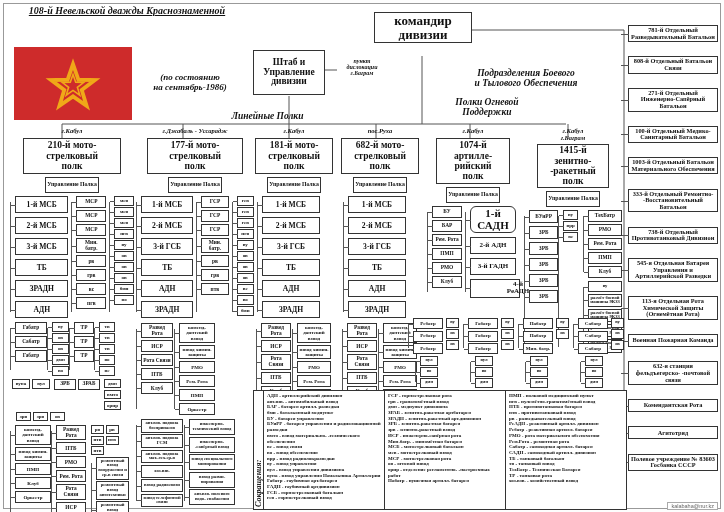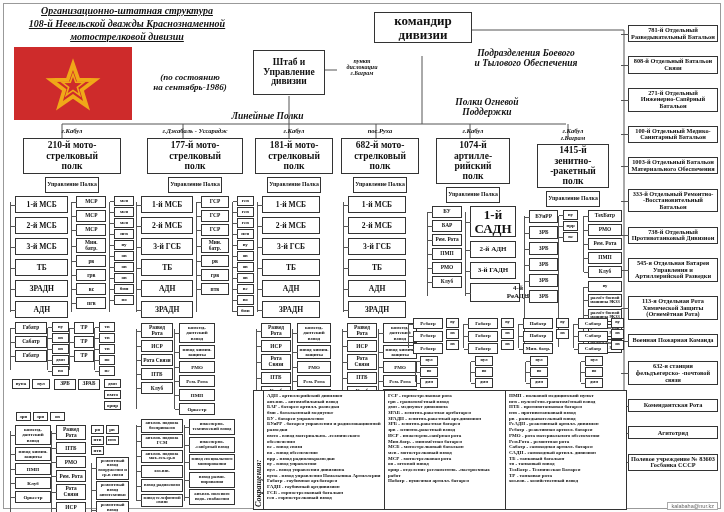--- a/index.html
+++ b/index.html
@@ -59,23 +59,21 @@
     <line x1="470" y1="124" x2="470" y2="139"></line>
     <line x1="568" y1="124" x2="568" y2="139"></line>
     <line x1="472" y1="30" x2="624" y2="30"></line>
     <line x1="624" y1="30" x2="624" y2="462"></line>
     <line x1="325" y1="70" x2="337" y2="70"></line>
     <line x1="289" y1="96" x2="289" y2="124"></line>
   </g>
 </svg>
 
 <div class="abs title">
-  <div>Организационно-штатная структура</div>
   <div>108-й Невельской дважды Краснознаменной</div>
-  <div>мотострелковой дивизии</div>
 </div>
 
 <div class="abs flag">
   <svg width="64" height="64" viewBox="0 0 100 100">
     <polygon points="50,19 58.5,43.4 84.2,43.9 63.7,59.4 71.2,84.1 50,69.4 28.8,84.1 36.3,59.4 15.8,43.9 41.5,43.4" fill="#ce2b2b" stroke="#f0a818" stroke-width="6" stroke-linejoin="miter"></polygon>
     <polygon points="50,35 54.2,47.1 67,47.4 56.8,55.1 60.6,67.4 50,60 39.4,67.4 43.2,55.1 33,47.4 45.8,47.1" fill="none" stroke="#f0a818" stroke-width="2.5"></polygon>
   </svg>
 </div>
 
 <div class="abs it ctr pre f9" style="left:134px;top:72px;width:112px;">(по состоянию
@@ -84,21 +82,21 @@
 <div class="abs box hqd pre">Штаб и
 Управление
 дивизии</div>
 <div class="abs it ctr pre" style="left:336px;top:58px;width:52px;font-size:6px;">пункт
 дислокации
 г.Баграм</div>
 <div class="abs box cmd pre">командир
 дивизии</div>
 
 <div class="abs it ctr f95" style="left:195px;top:111px;width:145px;">Линейные Полки</div>
-<div class="abs it ctr pre f95" style="left:428px;top:48px;width:196px;">Подразделения Боевого
+<div class="abs it ctr pre f95" style="left:428px;top:68px;width:196px;">Подразделения Боевого
 и  Тылового Обеспечения</div>
 <div class="abs it ctr pre f95" style="left:428px;top:97px;width:118px;">Полки Огневой
 Поддержки</div>
 
 <div class="abs sup">
 
 <div class="box">781-й  Отдельный Разведывательный Батальон</div>
     <div class="box">808-й  Отдельный Батальон Связи</div>
     <div class="box">271-й  Отдельный Инженерно-Сапёрный Батальон</div>
     <div class="box">100-й  Отдельный Медико-Санитарный Батальон</div>
@@ -411,21 +409,21 @@
 
     <div class="box f55">БУ</div>
         <div class="box f55">БАР</div>
         <div class="box f55">Рем. Рота</div>
         <div class="box f55">ПМП</div>
         <div class="box f55">РМО</div>
         <div class="box f55">Клуб</div>
       </div>
     <div class="vs st-b rail" style="width:46px;">
 
-    <div class="box" style="font-size:13px;">1-й САДН</div>
+    <div class="box" style="font-size:11px;border-radius:6px;">1-й САДН</div>
         <div class="box" style="font-size:7px;">2-й АДН</div>
         <div class="box" style="font-size:7px;">3-й ГАДН</div>
         <div class="box" style="font-size:7px;padding-left:47px;">4-й РеАДН</div>
       </div>
   </div>
 </div>
 
 <div class="reg vs" id="reg5" style="left:524px;top:128px;width:98px;">
   <div class="city pre" style="height:16px;">г.Кабул
 г.Баграм</div>

